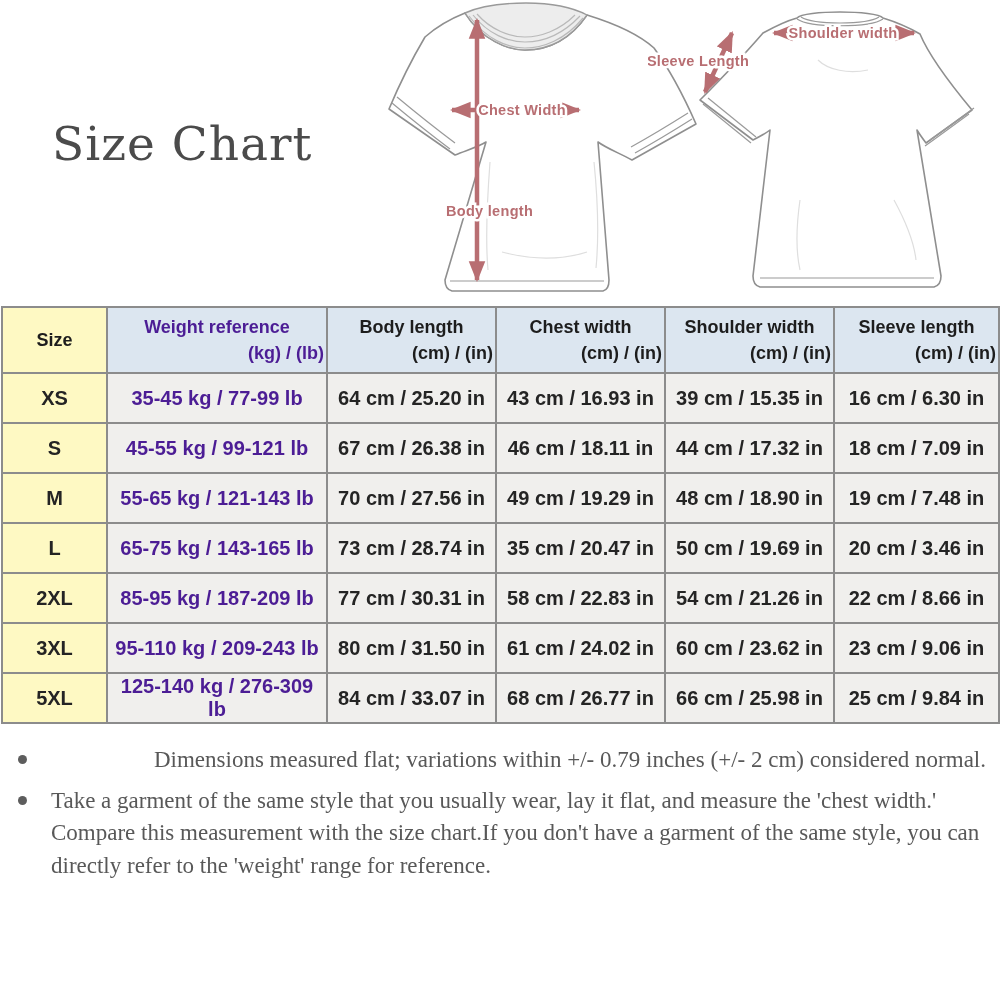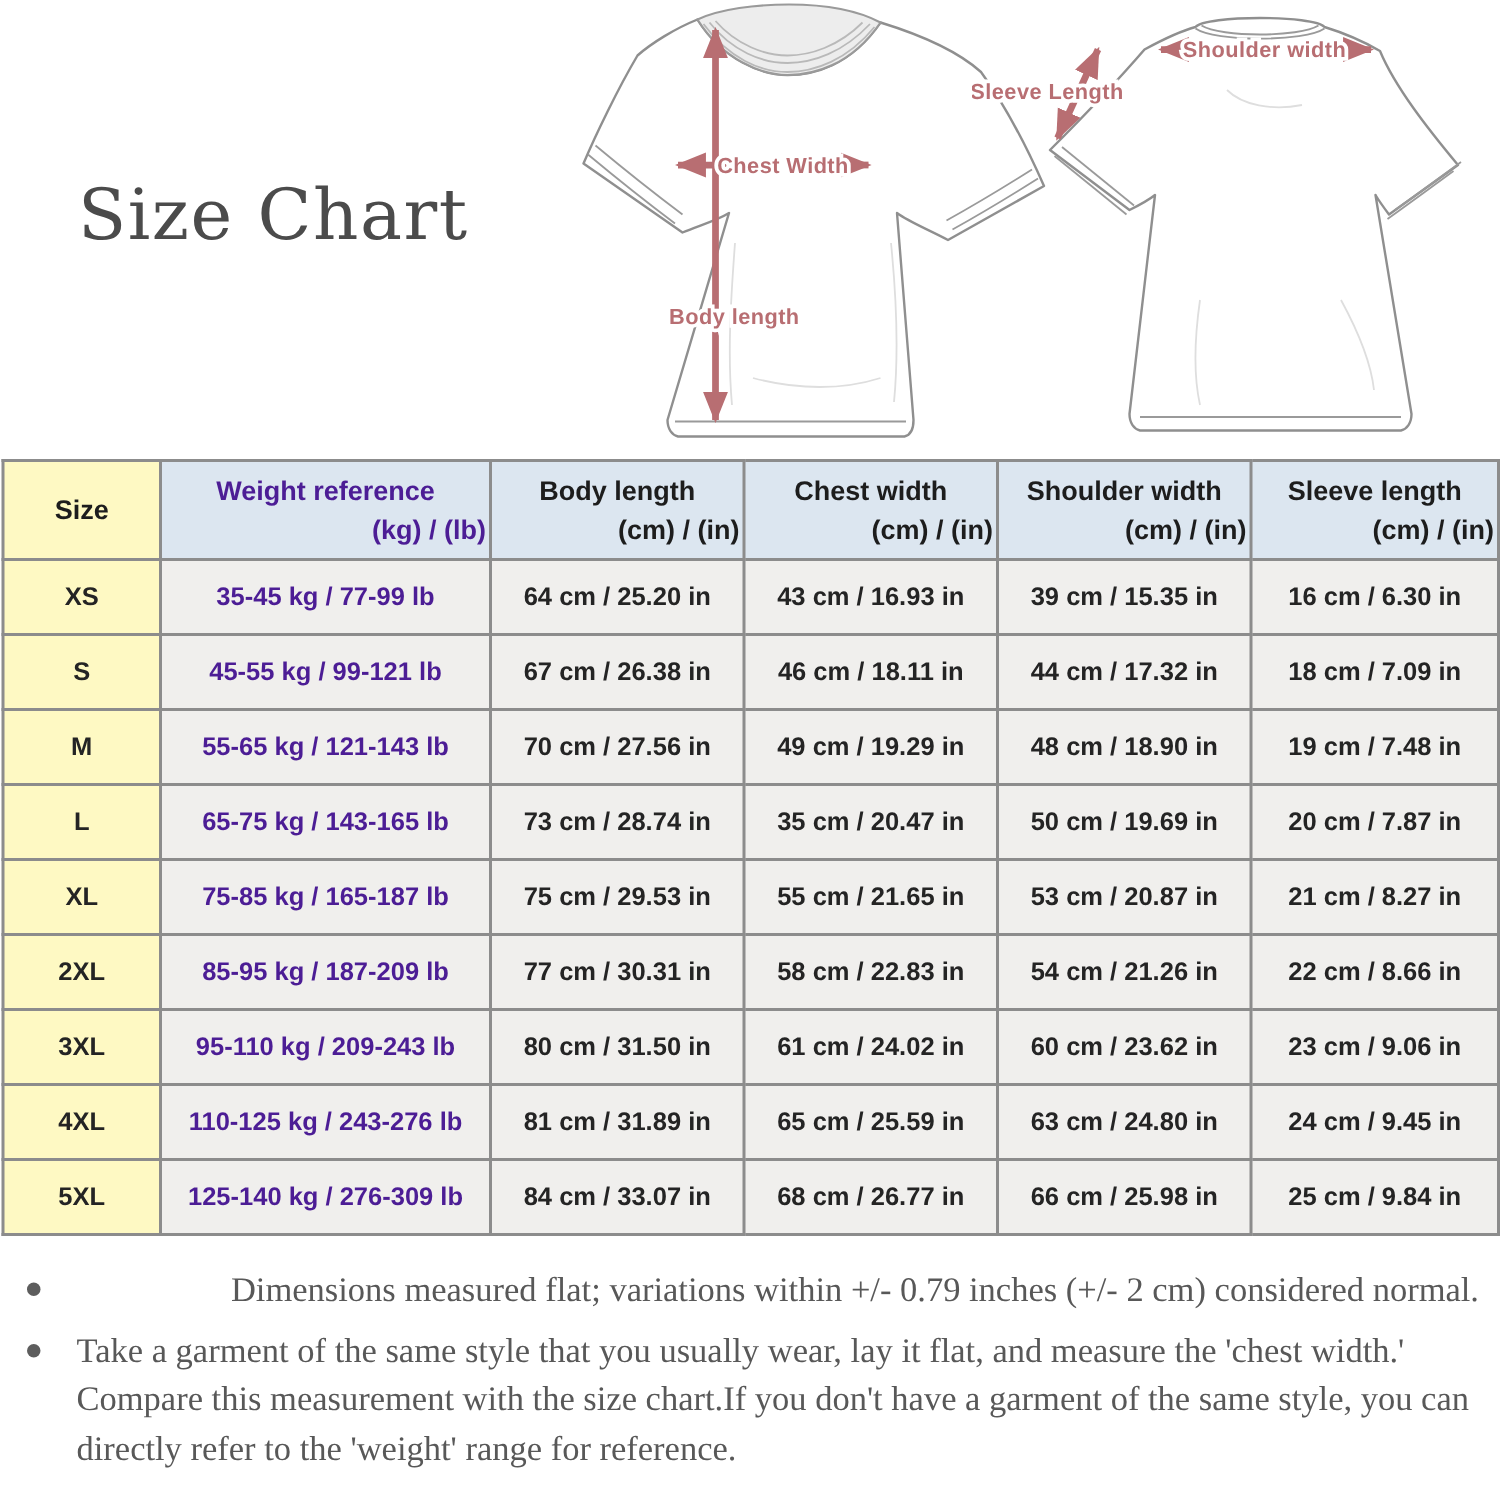--- a/index.html
+++ b/index.html
@@ -28,21 +28,21 @@
        color:#1d1d1d;line-height:1.45;}
   .size-table thead th .unit{font-weight:bold;text-align:right;}
   .size-table col.c-size{width:105px;}
   .size-table col.c-weight{width:220px;}
   .size-table col.c-body{width:169px;}
   .size-table col.c-chest{width:169px;}
   .size-table col.c-shoulder{width:169px;}
   .size-table col.c-sleeve{width:165px;}
   .size-table th.size-col,.size-table td.size-col{background:#fef9c3;margin-left:26px;}
   .size-table th.weight-col,.size-table td.weight-col{color:#4c1d95;}
-  .size-table tbody td{height:48px;background:#f0efed;font-size:17px;font-weight:600;color:#242424;}
+  .size-table tbody td{height:48px;background:#f0efed;font-size:20px;font-weight:600;color:#242424;}
   .size-table tbody td.size-col{color:#242424;}
   
   .notes{list-style:none;margin:20px 14px 0 16px;padding:0;
        font-family:"Liberation Serif",serif;font-size:23px;color:#585858;}
   .note{display:flex;align-items:flex-start;margin-bottom:9px;line-height:1.4;justify-content:space-between;}
   .bullet{flex:0 0 9px;width:9px;height:9px;border-radius:50%;background:#5d5d5d;
        margin:11px 12px 0 2px;}
   .note-text{max-width:935px;}
 </style>
 </head>
@@ -187,53 +187,37 @@
       <td>49 cm / 19.29 in</td>
       <td>48 cm / 18.90 in</td>
       <td>19 cm / 7.48 in</td>
     </tr>
     <tr>
       <td class="size-col">L</td>
       <td class="weight-col">65-75 kg / 143-165 lb</td>
       <td>73 cm / 28.74 in</td>
       <td>35 cm / 20.47 in</td>
       <td>50 cm / 19.69 in</td>
-      <td>20 cm / 7.87 in</td>
-    </tr>
-    <tr>
-      <td class="size-col">XL</td>
-      <td class="weight-col">75-85 kg / 165-187 lb</td>
-      <td>75 cm / 29.53 in</td>
-      <td>55 cm / 21.65 in</td>
-      <td>53 cm / 20.87 in</td>
-      <td>21 cm / 8.27 in</td>
+      <td>20 cm / 3.46 in</td>
     </tr>
     <tr>
       <td class="size-col">2XL</td>
       <td class="weight-col">85-95 kg / 187-209 lb</td>
       <td>77 cm / 30.31 in</td>
       <td>58 cm / 22.83 in</td>
       <td>54 cm / 21.26 in</td>
       <td>22 cm / 8.66 in</td>
     </tr>
     <tr>
       <td class="size-col">3XL</td>
       <td class="weight-col">95-110 kg / 209-243 lb</td>
       <td>80 cm / 31.50 in</td>
       <td>61 cm / 24.02 in</td>
       <td>60 cm / 23.62 in</td>
       <td>23 cm / 9.06 in</td>
-    </tr>
-    <tr>
-      <td class="size-col">4XL</td>
-      <td class="weight-col">110-125 kg / 243-276 lb</td>
-      <td>81 cm / 31.89 in</td>
-      <td>65 cm / 25.59 in</td>
-      <td>63 cm / 24.80 in</td>
-      <td>24 cm / 9.45 in</td>
     </tr>
     <tr>
       <td class="size-col">5XL</td>
       <td class="weight-col">125-140 kg / 276-309 lb</td>
       <td>84 cm / 33.07 in</td>
       <td>68 cm / 26.77 in</td>
       <td>66 cm / 25.98 in</td>
       <td>25 cm / 9.84 in</td>
     </tr>
   </tbody>

